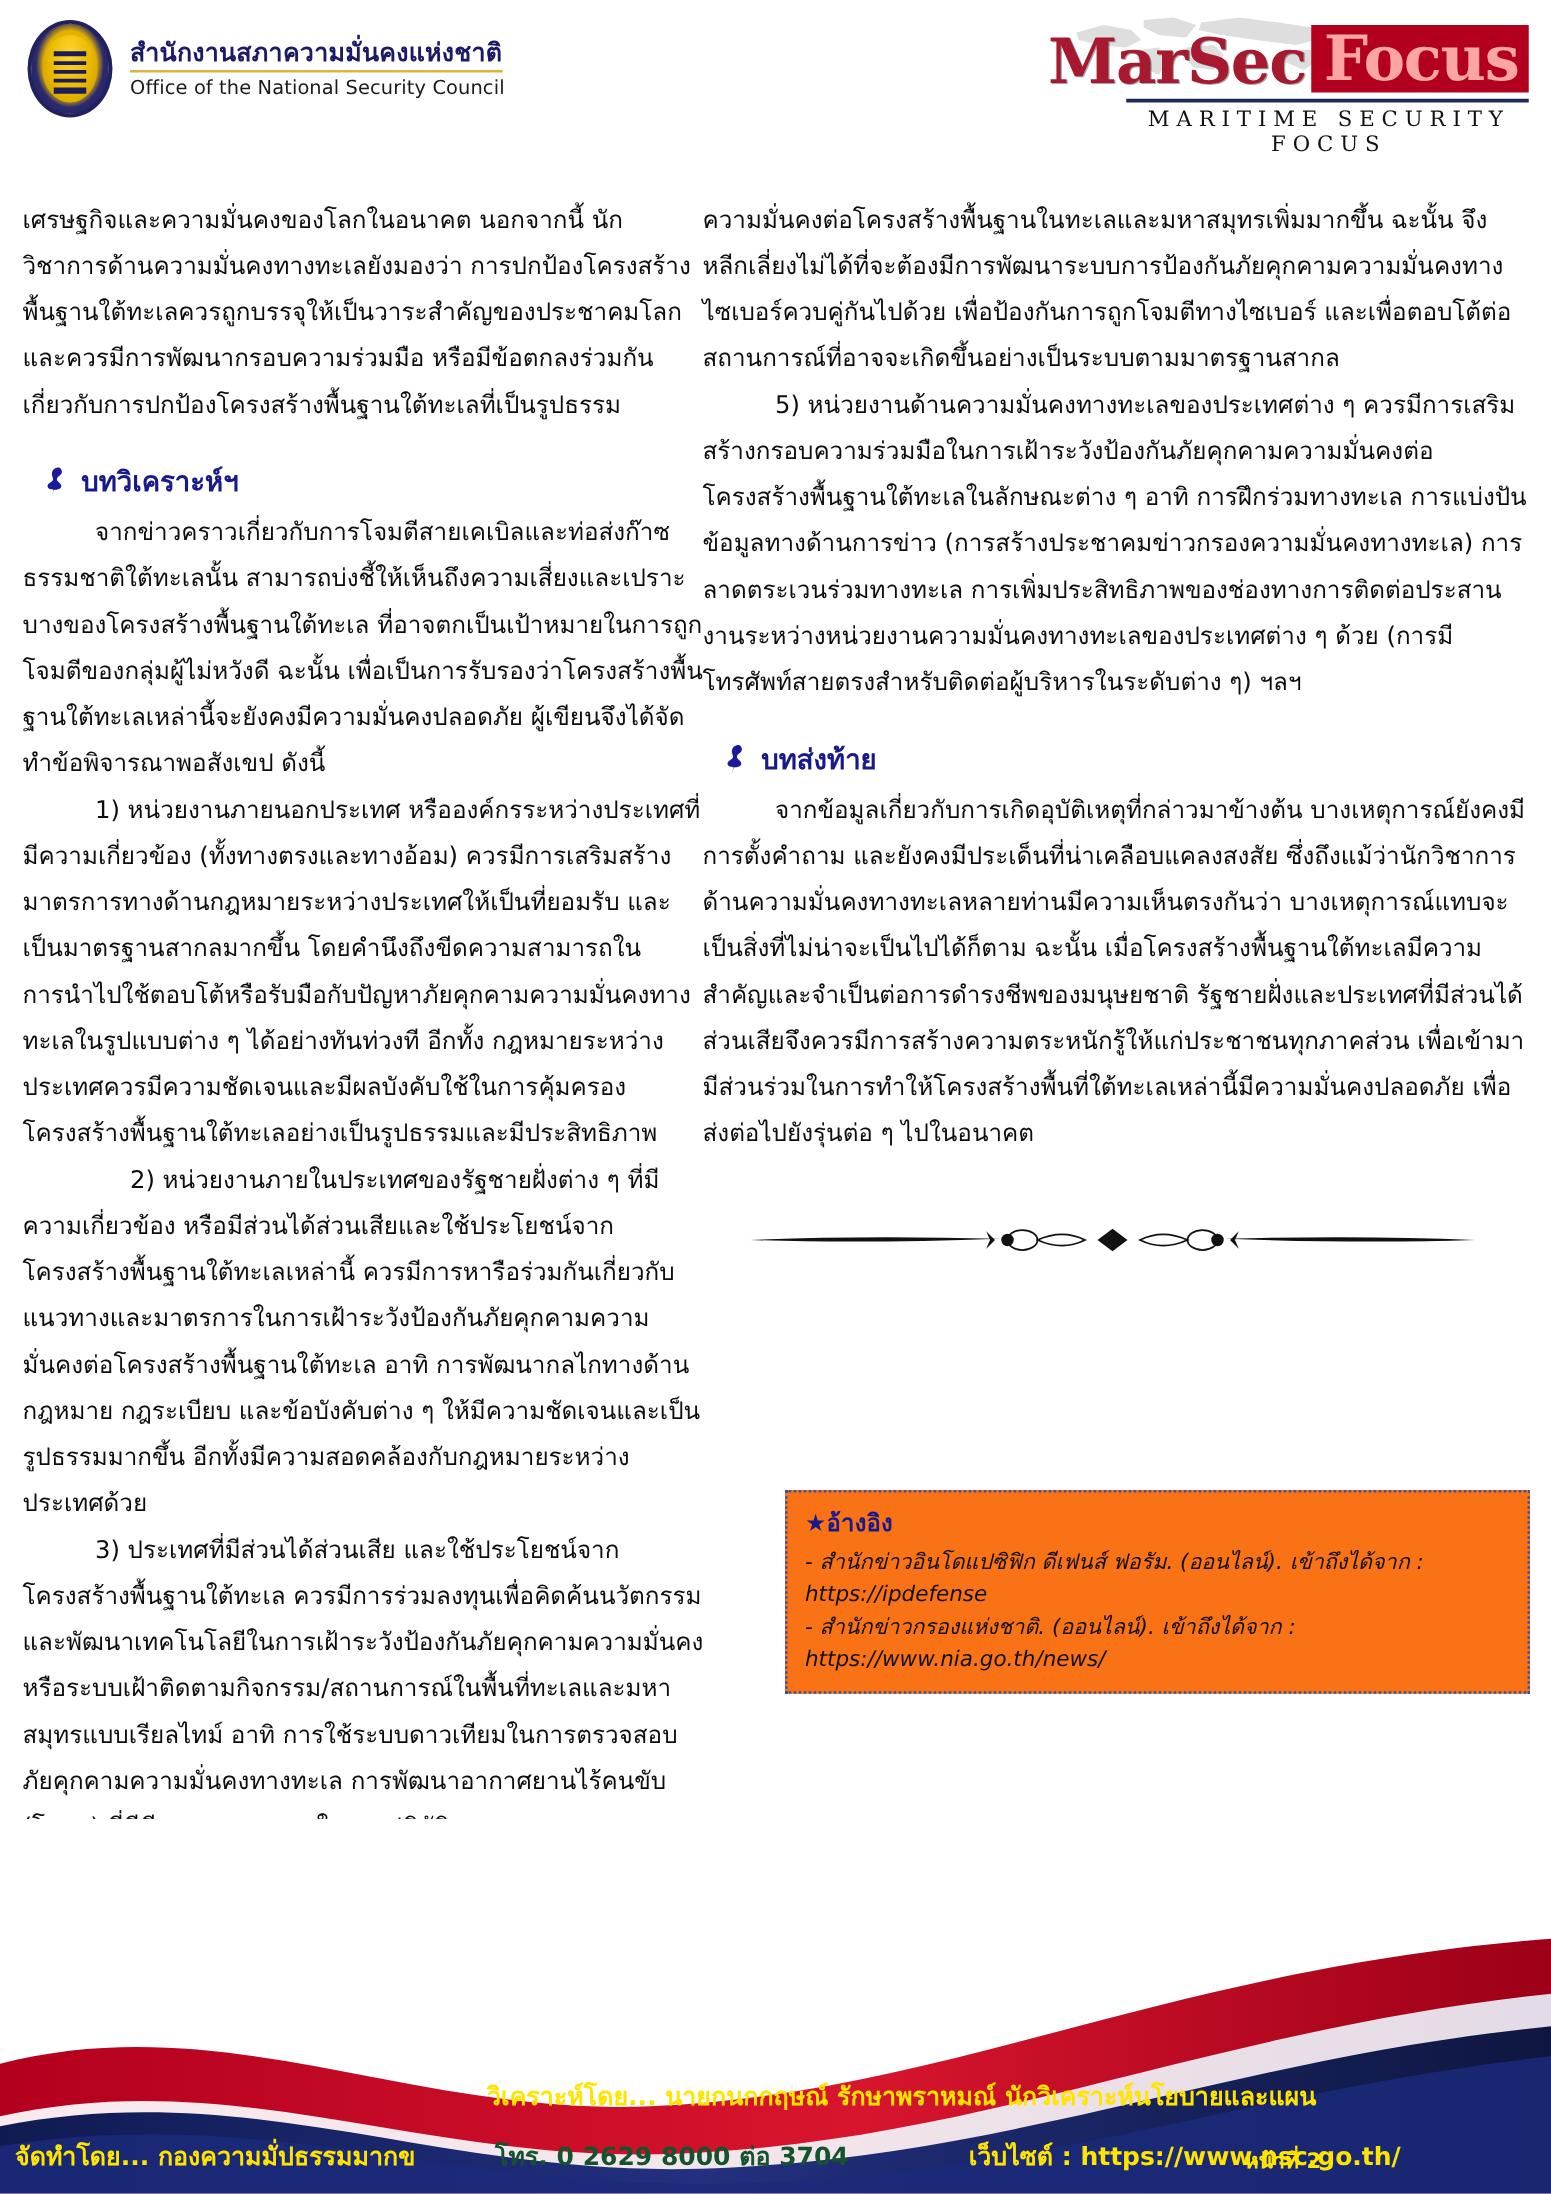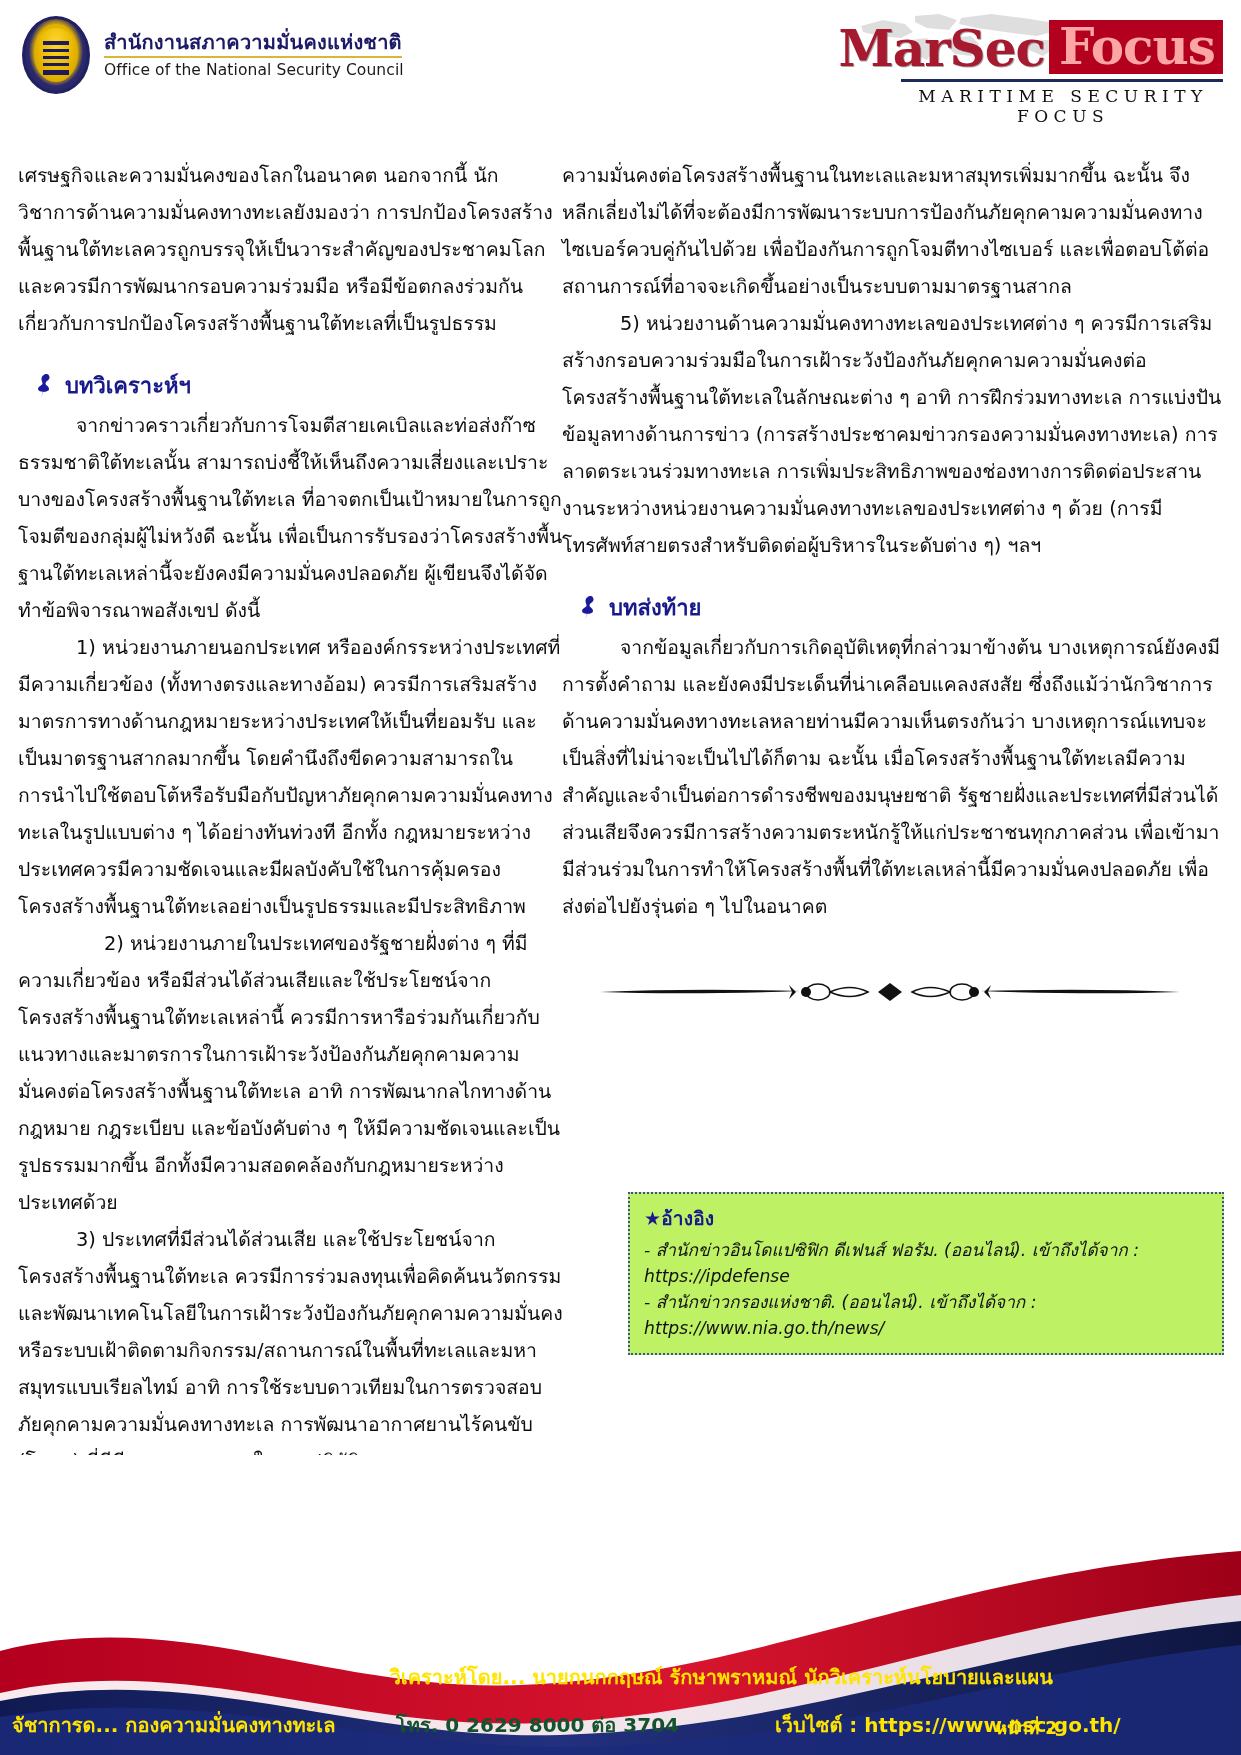--- a/index.html
+++ b/index.html
@@ -181,21 +181,21 @@
     position: absolute;
     left: 600px; top: 820px;
     width: 580px; height: 30px;
   }
 
   
   .refbox {
     position: absolute;
     left: 628px; top: 1035px;
     width: 596px;
-    background: #bef264;
+    background: #f97316;
     border: 2px dotted #3b4fa0;
     padding: 9px 12px 12px 14px;
   }
   .ref-title {
     font-size: 19px;
     font-weight: 700;
     color: #181a8c;
     margin-bottom: 4px;
     letter-spacing: .2px;
   }
@@ -381,20 +381,20 @@
       <rect x="0" y="0" width="1241" height="300" fill="#ffffff"></rect>
       <path d="M0 196 C180 150 330 238 520 230 C760 220 930 120 1241 96 L1241 300 L0 300 Z" fill="url(#gred)"></path>
       <path d="M0 238 C190 196 340 276 540 268 C790 258 960 170 1241 140 L1241 300 L0 300 Z" fill="url(#gwhite)" opacity="0.92"></path>
       <path d="M0 246 C200 206 350 286 560 280 C810 272 980 192 1241 166 L1241 300 L0 300 Z" fill="url(#gnavy)"></path>
       <path d="M0 262 C210 228 360 296 580 292 C830 288 1000 216 1241 190 L1241 300 L0 300 Z" fill="#1b2a7a" opacity="0.85"></path>
       <path d="M0 190 C160 148 300 224 470 218 C700 210 880 126 1241 92" fill="none" stroke="#ffffff" stroke-width="2" opacity="0.5"></path>
     </svg>
 
     <div class="footer-texts">
       <div class="ft-analyst">วิเคราะห์โดย... นายกนกกฤษณ์ รักษาพราหมณ์  นักวิเคราะห์นโยบายและแผน</div>
-      <div class="ft-prepared">จัชาการด... กองความมั่นคงทางทะเล</div>
+      <div class="ft-prepared">จัดทำโดย... กองความมั่ปธรรมมากข</div>
       <div class="ft-phone">โทร. 0 2629 8000 ต่อ 3704</div>
       <div class="ft-web">เว็บไซต์ : https://www.nsc.go.th/</div>
       <div class="ft-page">หน้าที่ 2</div>
     </div>
   </div>
 
 </div>
 
 </body></html>

